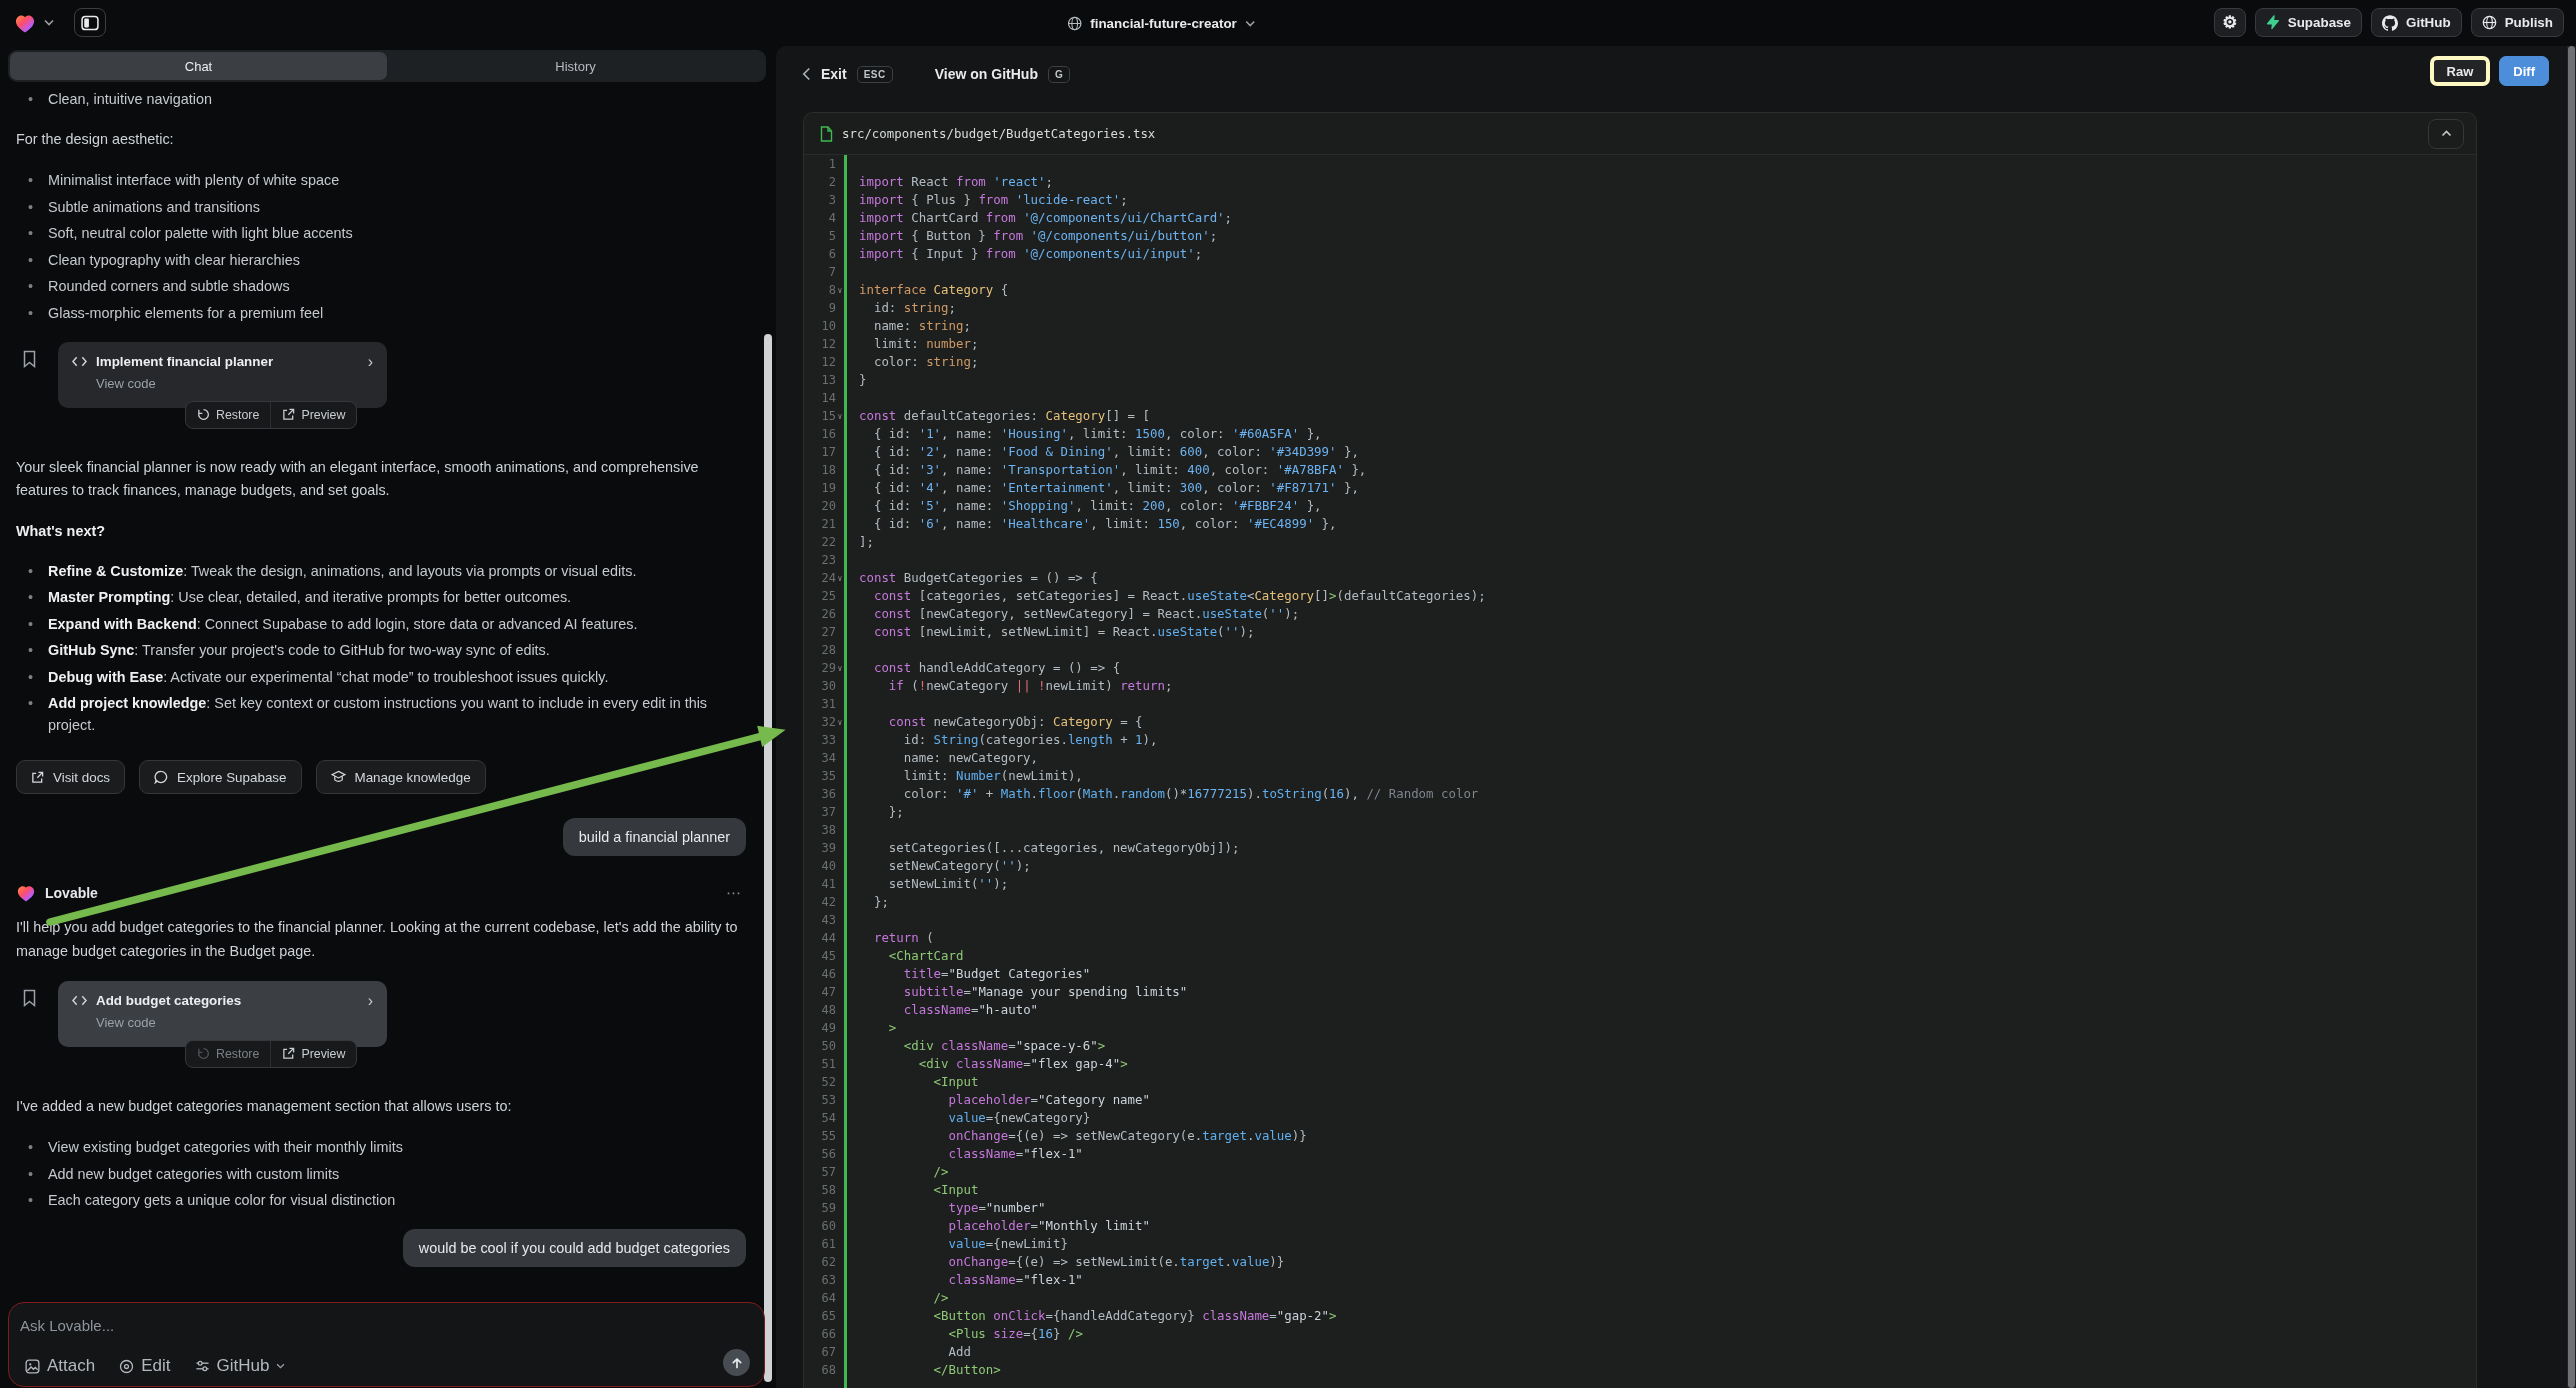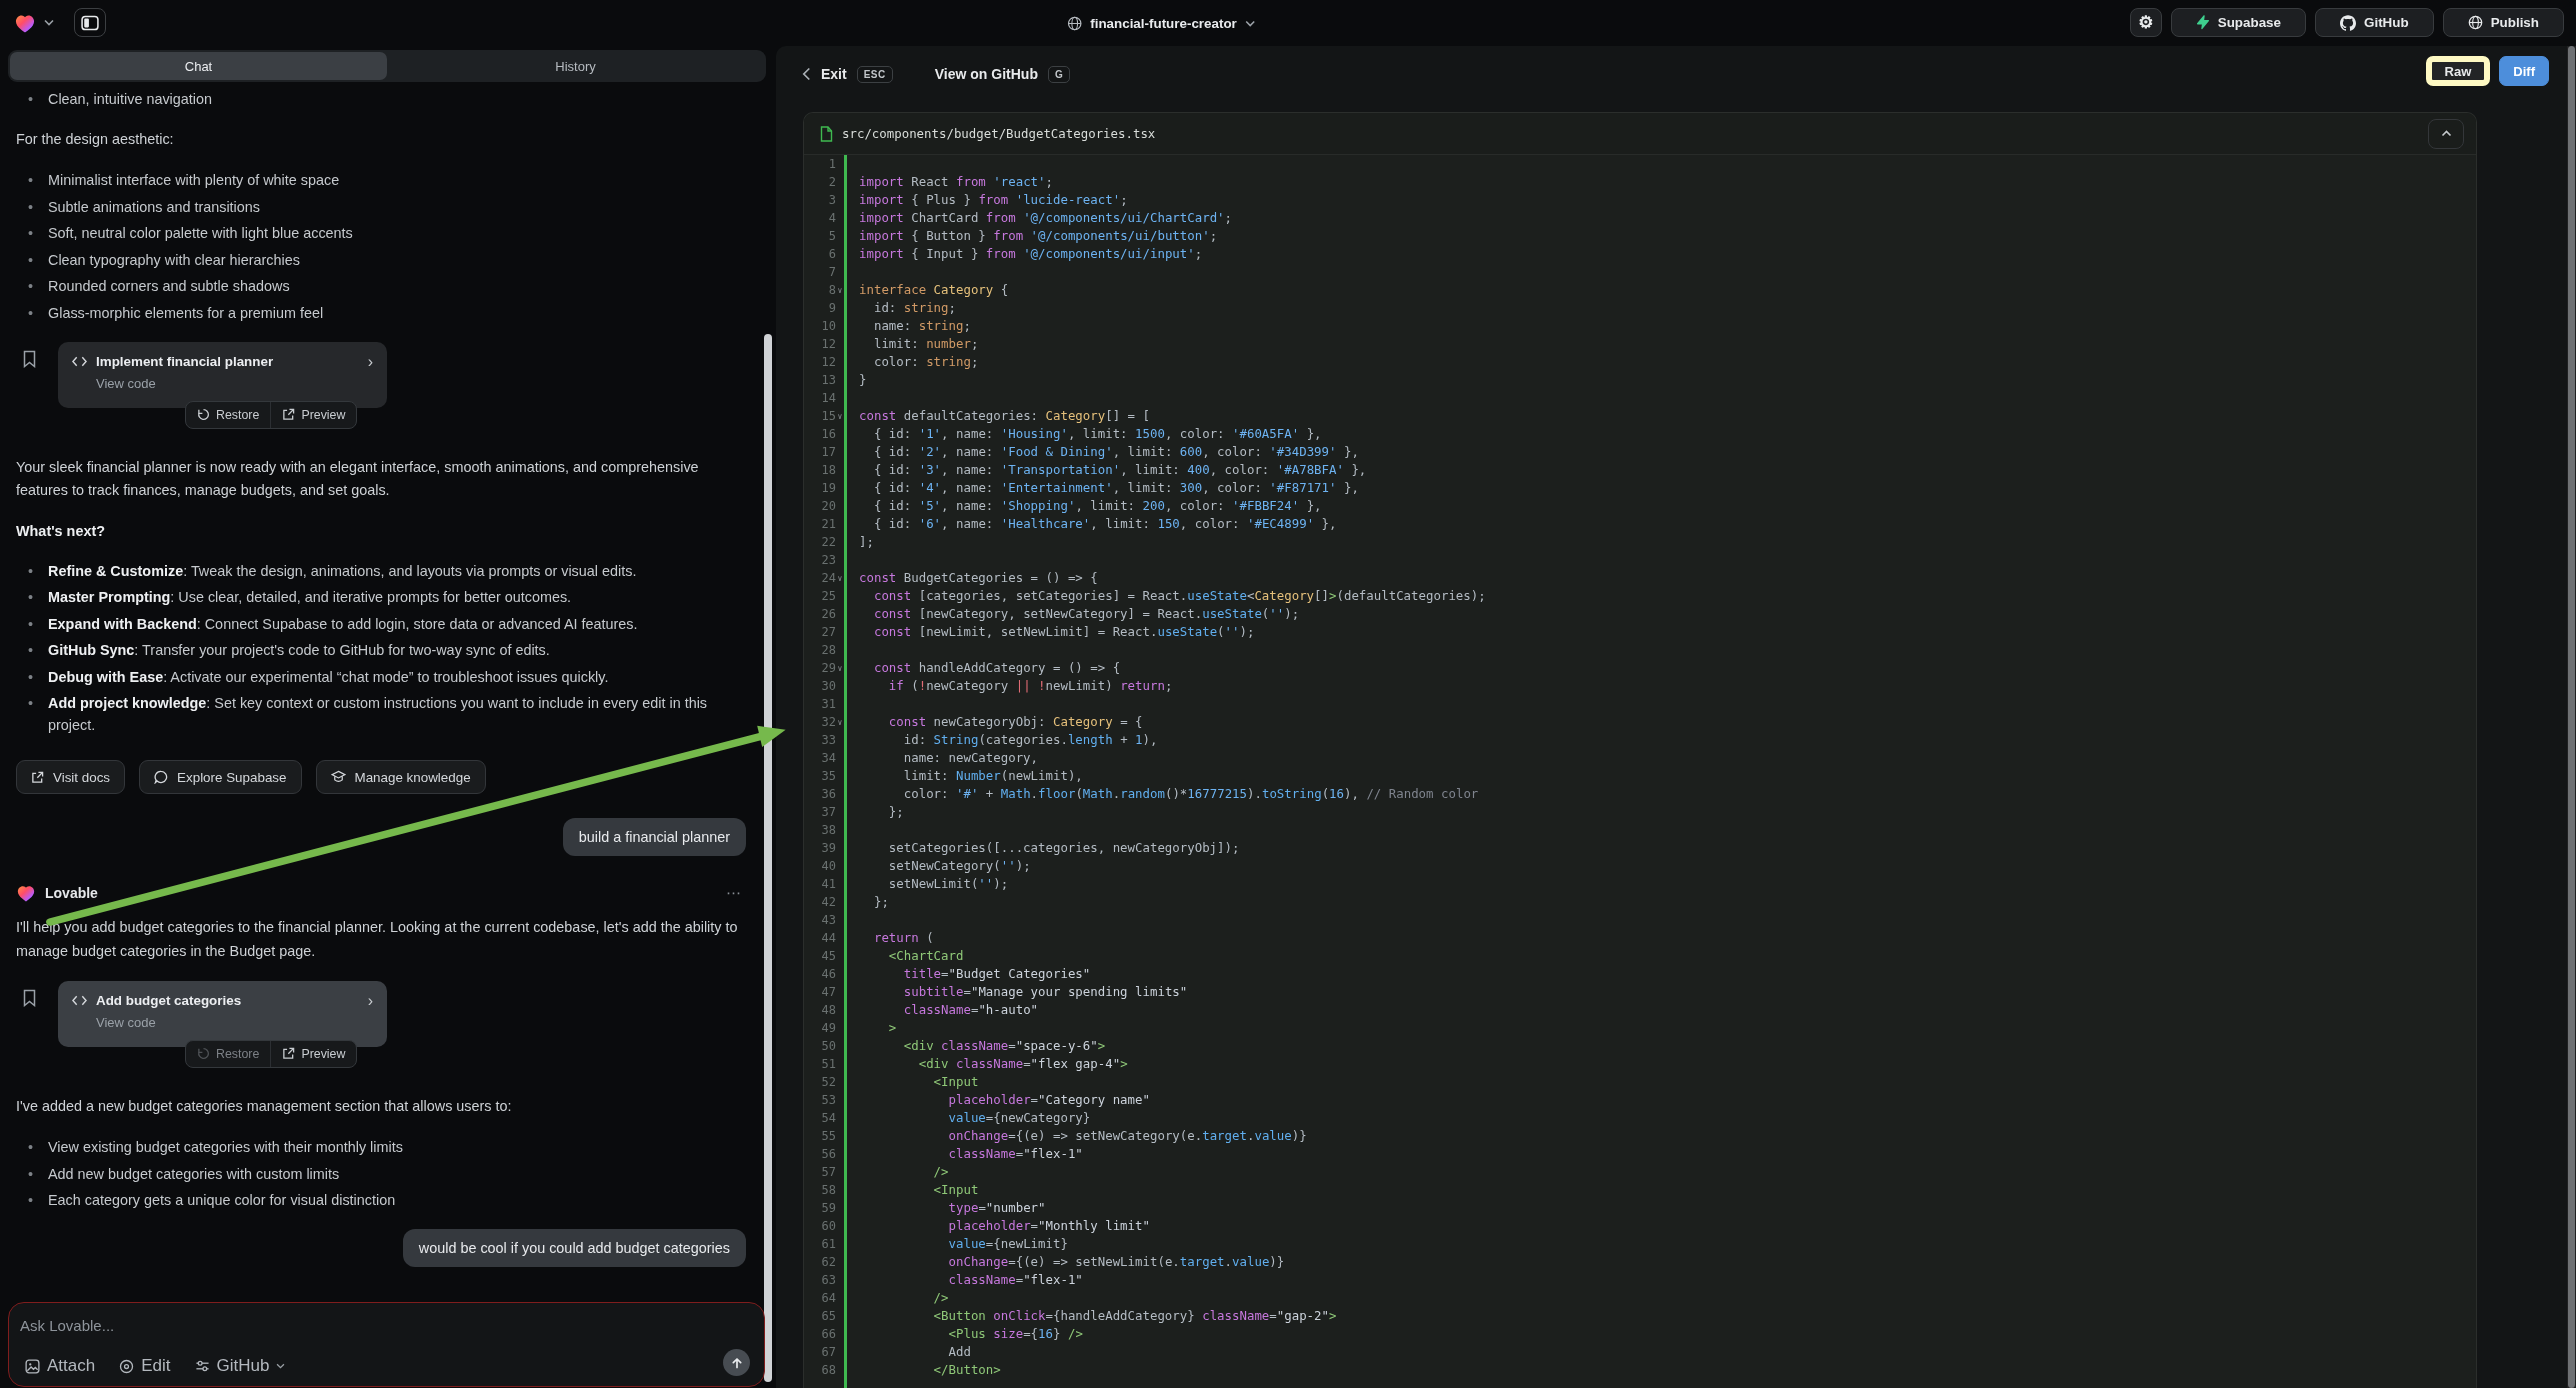--- a/index.html
+++ b/index.html
@@ -7,21 +7,21 @@
   #app { position:relative; width:2576px; height:1388px; overflow:hidden;
          font-family:"Liberation Sans", sans-serif; color:#c9cdd1; }
 
   
   .topbar { position:absolute; left:0; top:0; width:100%; height:46px; background:#0a0b0d; }
   .tb-left { position:absolute; left:14px; top:8px; display:flex; align-items:center; gap:8px; }
   .tb-center { position:absolute; left:1161px; top:0; height:46px; transform:translateX(-50%);
                display:flex; align-items:center; gap:8px; }
   .tb-center .proj { font-size:13.4px; color:#e9ebee; font-weight:600; }
   .tb-right { position:absolute; right:12px; top:8px; display:flex; align-items:center; gap:9px; }
-  .tb-btn { display:flex; align-items:center; gap:8px; height:29px; padding:0 24px;
+  .tb-btn { display:flex; align-items:center; gap:8px; height:29px; padding:0 10px;
             background:#1d1f22; border:1px solid #383b3e; border-radius:8px;
             color:#e8eaec; font-size:13.4px; font-weight:600; cursor:pointer; }
   .tb-icon-btn { width:32px; justify-content:center; padding:0; }
   .gear { font-size:17px; color:#e8eaec; line-height:1; }
 
   
   .chat-panel { position:absolute; left:0; top:46px; width:776px; height:1342px; }
   .tabs { position:absolute; left:8px; right:10px; top:4px; height:32px; background:#1e2124;
           border-radius:9px; display:flex; padding:2px; }
   .tab { flex:1; display:flex; align-items:center; justify-content:center; border-radius:7px;
@@ -80,21 +80,21 @@
   
   .code-panel { position:absolute; left:776px; top:46px; width:1791px; height:1342px;
                 background:#131516; border-radius:10px 0 0 0; }
   .code-head { position:absolute; left:0; top:0; width:100%; height:56px; display:flex; align-items:center; }
   .ch-left { display:flex; align-items:center; gap:10px; margin-left:26px; }
   .ch-label { font-size:14px; color:#e8eaec; font-weight:600; cursor:pointer; }
   .kbd { font-size:10px; font-weight:700; color:#c2c6ca; border:1px solid #3c4043; border-radius:5px;
          padding:2px 6px; letter-spacing:0.5px; }
   .ch-gap { width:22px; }
   .ch-right { position:absolute; right:18px; top:10px; display:flex; gap:9px; }
-  .raw-btn { height:30px; padding:0 13px; background:#222426; border:6px solid #fef9c3; border-radius:7px;
+  .raw-btn { height:30px; padding:0 13px; background:#222426; border:4px solid #fef9c3; border-radius:7px;
              color:#e8eaec; font-size:13px; font-weight:600; display:flex; align-items:center; cursor:pointer; }
   .diff-btn { height:30px; padding:0 13px; background:#4d8edb; border:1px solid #4d8edb; border-radius:7px;
               color:#fff; font-size:13px; font-weight:700; display:flex; align-items:center; cursor:pointer; }
 
   .file-card { position:absolute; left:27px; top:66px; width:1674px; bottom:0; background:#1c1f1d;
                border:1px solid #2b2e2c; border-bottom:none; border-radius:10px 10px 0 0; overflow:hidden; }
   .file-head { position:absolute; left:0; top:0; width:100%; height:42px; background:#1a1d1b;
                border-bottom:1px solid #282b29; display:flex; align-items:center; padding:0 12px 0 16px; }
   .file-path { font-family:"DejaVu Sans Mono", monospace; font-size:12.4px; color:#d9ddda; margin-left:9px; flex:1; }
   .collapse-btn { width:36px; height:30px; border:1px solid #34373a; border-radius:8px;

